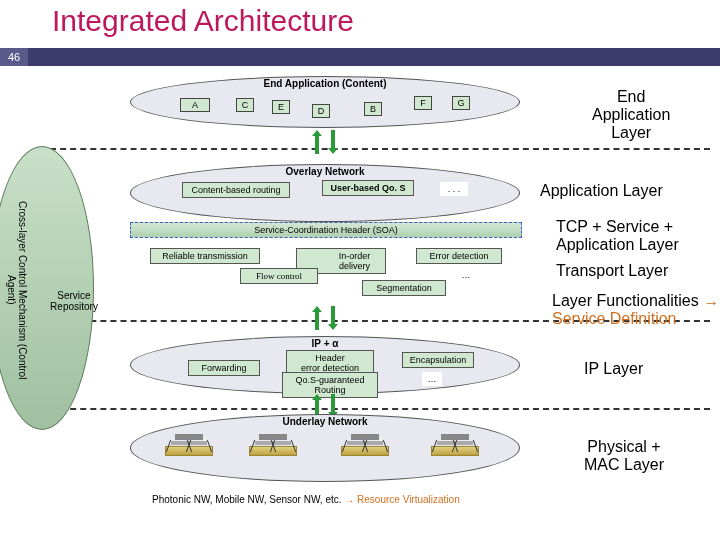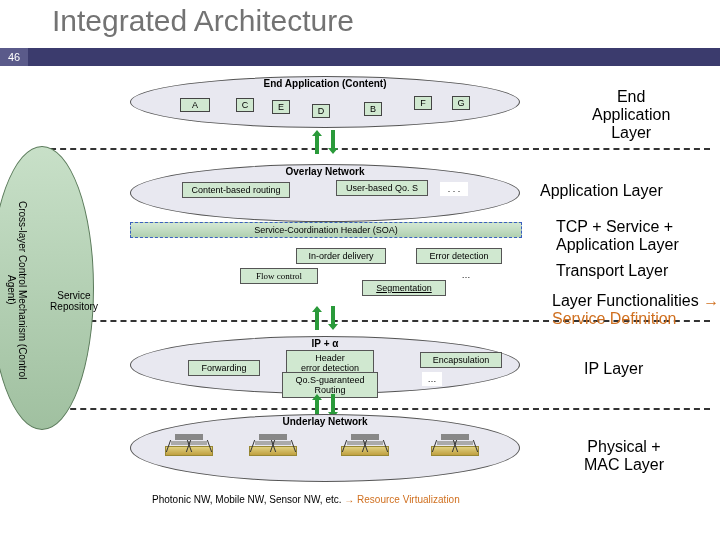--- a/index.html
+++ b/index.html
@@ -1,18 +1,18 @@
 <!DOCTYPE html>
 <html><head>
 <meta charset="utf-8">
 <style>
   * { box-sizing: border-box; margin: 0; padding: 0; }
   body { width: 720px; height: 540px; font-family: Arial, sans-serif; background: #fff; position: relative; overflow: hidden; }
   
-  .title { font-size: 30px; color: #737373; padding: 4px 0 2px 52px; }
+  .title { font-size: 30px; color: #be185d; padding: 4px 0 2px 52px; }
   .slide-num { position: absolute; top: 48px; left: 0; background: #5a5a8a; color: #fff; font-size: 11px; padding: 3px 8px; }
   .header-bar { position: absolute; top: 48px; left: 28px; right: 0; height: 18px; background: #3b3b6d; }
   
   .diagram { position: absolute; top: 70px; left: 0; right: 0; bottom: 0; }
   
   .ellipse { position: absolute; border: 1px solid #555; border-radius: 50%; }
   .ell-app { top: 6px; left: 130px; width: 390px; height: 52px; background: #e8e8f0; }
   .ell-overlay { top: 94px; left: 130px; width: 390px; height: 58px; background: #e8e8f0; }
   .ell-ip { top: 266px; left: 130px; width: 390px; height: 58px; background: #e8e8f0; }
   .ell-underlay { top: 344px; left: 130px; width: 390px; height: 68px; background: #e8e8f0; }
@@ -94,53 +94,54 @@
 Layer</div>
 
   <div class="varrow" style="top:60px; left:312px;">
       <div class="up"></div>
       <div class="down"></div>
     </div>
 
   <div class="ellipse ell-overlay"></div>
   <div class="band-title bt-overlay">Overlay Network</div>
   <div class="box green" style="top:112px; left:182px; width:108px;">Content-based routing</div>
-  <div class="box green" style="top:110px; left:336px; width:92px;">User-based Qo. S</div>
+  <div class="box green" style="top:110px; left:322px; width:92px;font-weight:bold;">User-based Qo. S</div>
   <div class="box nb" style="top:112px; left:440px; width:28px;">. . .</div>
   <div class="rlabel" style="top:112px; left:540px;">Application Layer</div>
 
   <div class="soa">Service-Coordination Header (SOA)</div>
   <div class="rlabel" style="top:148px; left:556px; white-space:pre-line;">TCP + Service +
 Application Layer</div>
 
-  <div class="box green" style="top:178px; left:296px; width:90px;">In-order delivery</div>
+  <div class="box green" style="top:178px; left:150px; width:110px;">Reliable transmission</div>
+  <div class="box green" style="top:178px; left:296px; width:90px;padding-left:30px;">In-order delivery</div>
   <div class="box green" style="top:178px; left:416px; width:86px;">Error detection</div>
   <div class="box green" style="top:198px; left:240px; width:78px;font-family:Liberation Serif, serif;">Flow control</div>
-  <div class="box green" style="top:210px; left:362px; width:84px;text-decoration:underline;">Segmentation</div>
+  <div class="box green" style="top:210px; left:362px; width:84px;">Segmentation</div>
   <div class="box nb" style="top:198px; left:456px; width:20px;">…</div>
   <div class="rlabel" style="top:192px; left:556px;">Transport Layer</div>
   <div class="rlabel" style="top:222px; left:552px;">
     <span>Layer Functionalities</span>
     <span class="orange">→</span><br>
     <span class="orange">Service Definition</span>
   </div>
 
   <div class="varrow" style="top:236px; left:312px;">
       <div class="up"></div>
       <div class="down"></div>
     </div>
 
   <div class="ellipse ell-ip"></div>
   <div class="band-title bt-ip">IP + α</div>
   <div class="box green" style="top:290px; left:188px; width:72px;">Forwarding</div>
   <div class="box green" style="top:280px; left:286px; width:88px; white-space:pre-line; line-height:10px;">Header
 error detection</div>
   <div class="box green" style="top:302px; left:282px; width:96px; white-space:pre-line; line-height:10px;">Qo.S-guaranteed
 Routing</div>
-  <div class="box green" style="top:282px; left:402px; width:82px;margin-left:18px;">Encapsulation</div>
+  <div class="box green" style="top:282px; left:402px; width:72px;">Encapsulation</div>
   <div class="box nb" style="top:302px; left:422px; width:20px;">…</div>
   <div class="rlabel" style="top:290px; left:584px;">IP Layer</div>
 
   <div class="varrow" style="top:324px; left:312px;">
       <div class="up"></div>
       <div class="down"></div>
     </div>
 
   <div class="ellipse ell-underlay"></div>
   <div class="band-title bt-underlay">Underlay Network</div>

